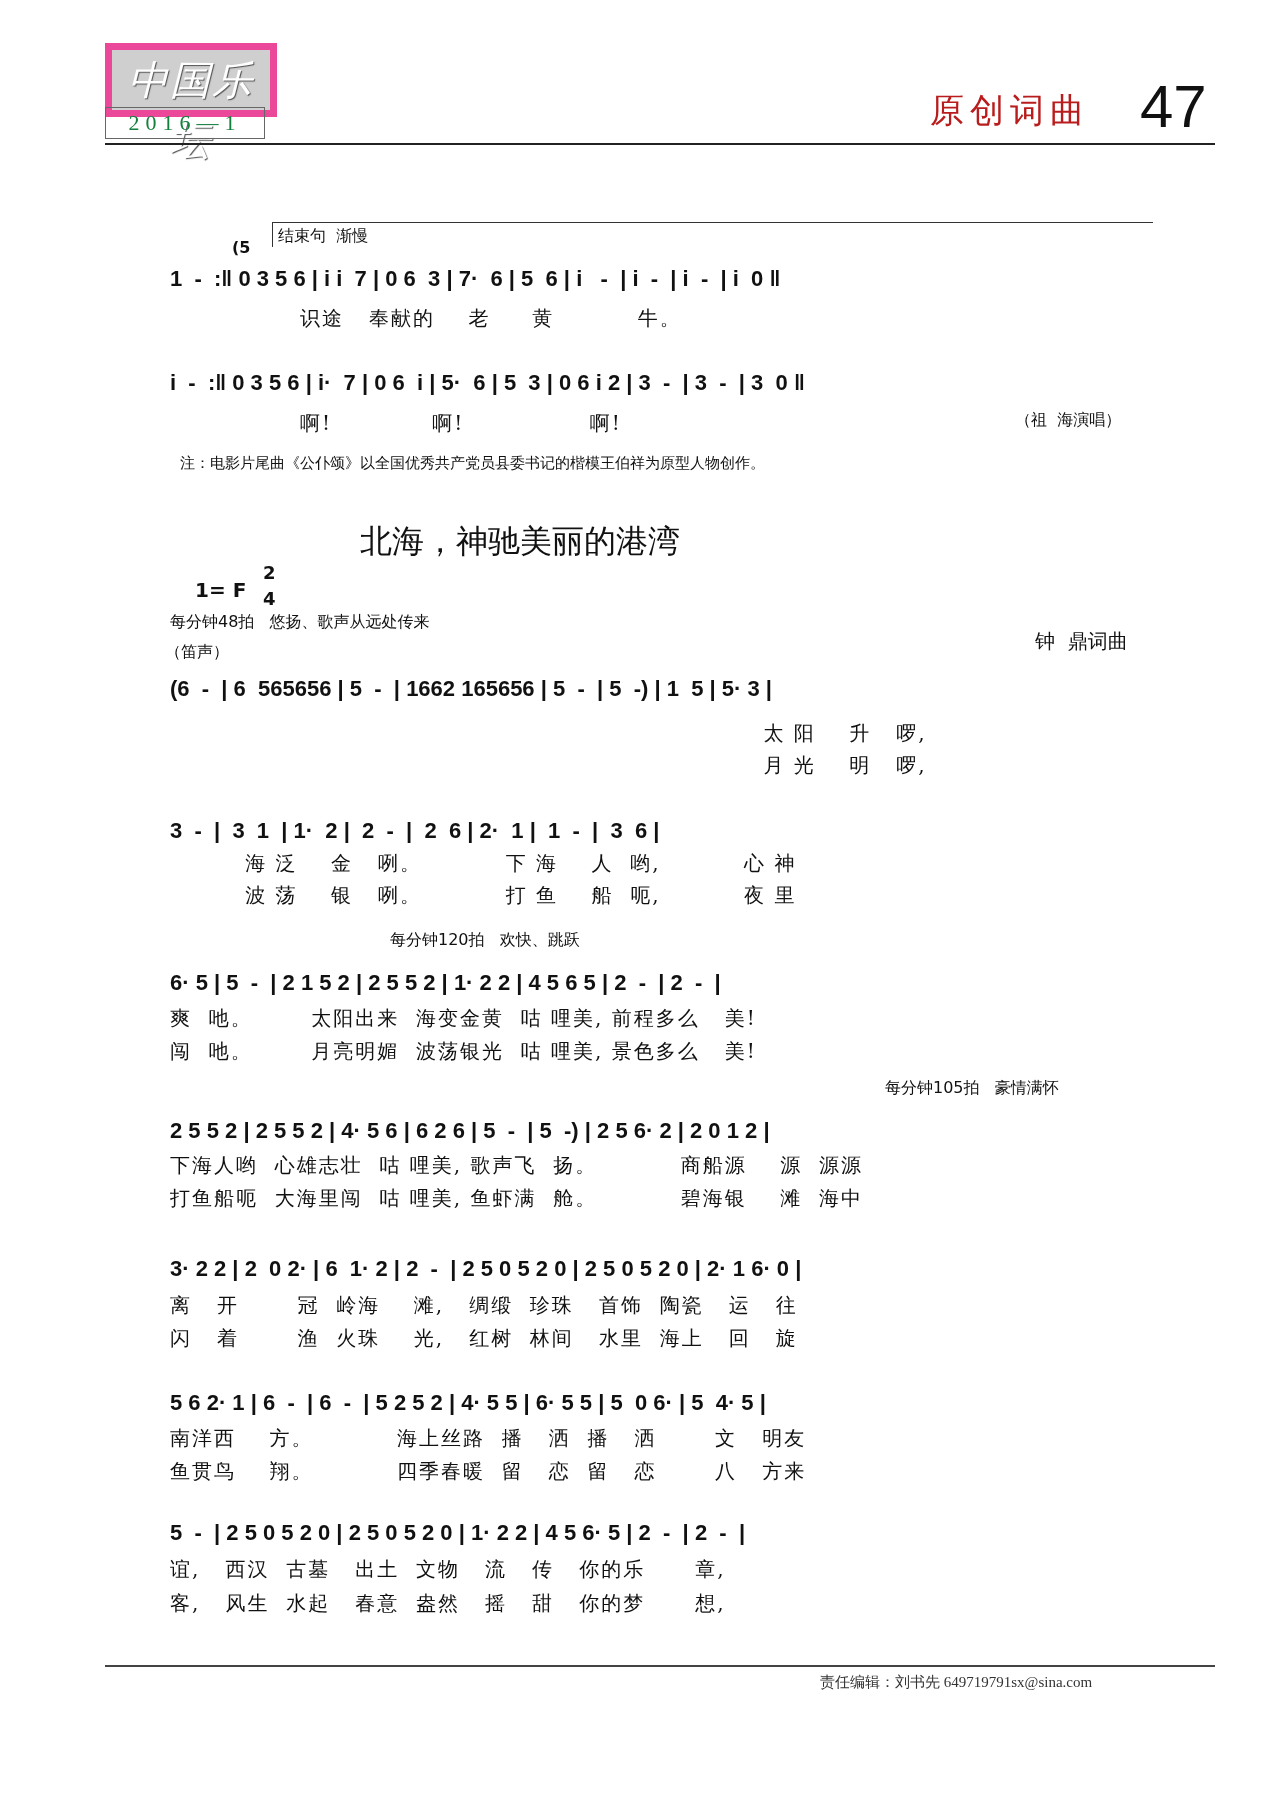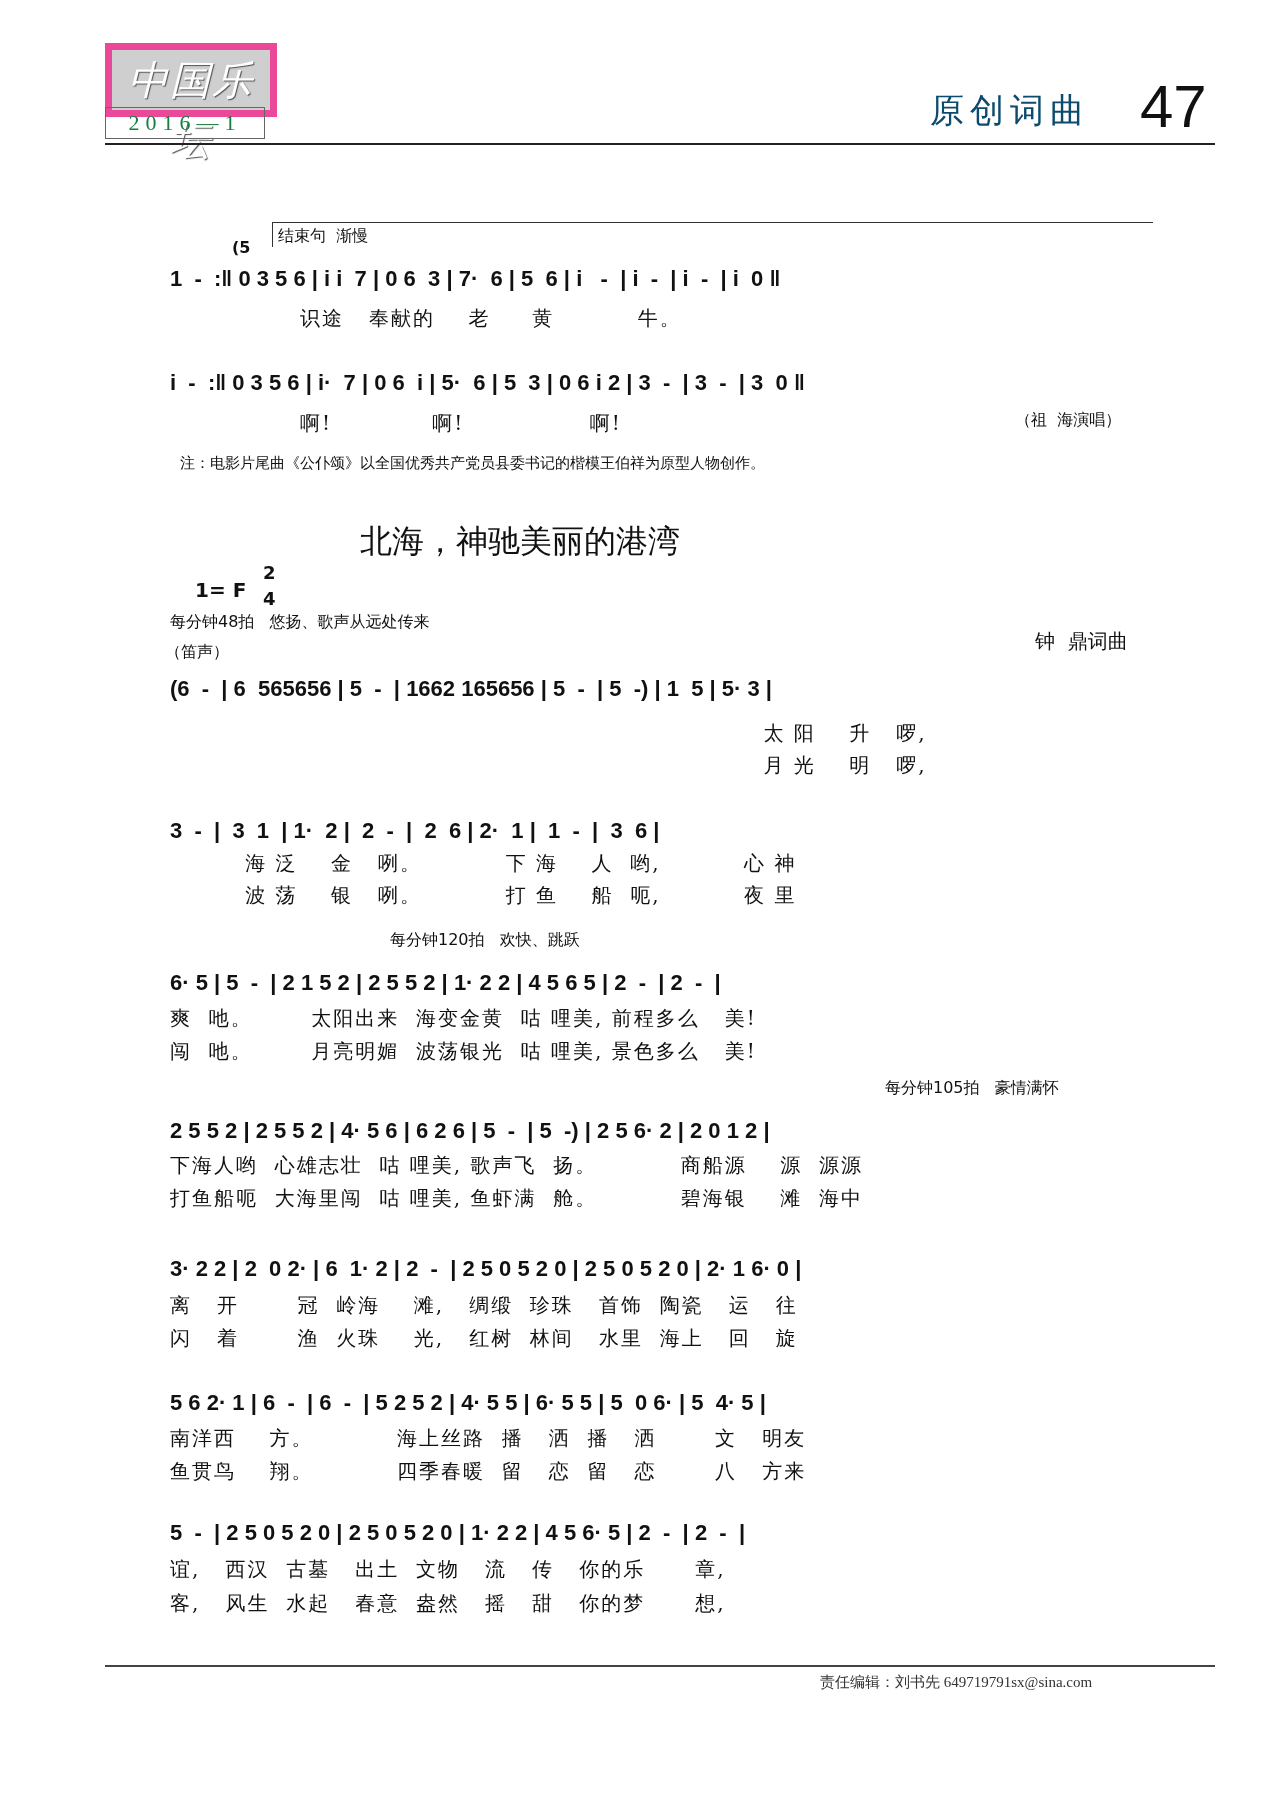--- a/index.html
+++ b/index.html
@@ -1,20 +1,20 @@
 <!DOCTYPE html>
 <html><head>
 <meta charset="utf-8">
 <style>
   html,body{margin:0;padding:0;background:#fff;}
   body{width:1280px;height:1799px;position:relative;font-family:"DejaVu Sans",sans-serif;color:#111;overflow:hidden;}
   .abs{position:absolute;}
   .logo{left:105px;top:43px;width:158px;height:60px;background:#cfcfcf;border:7px solid #ec4899;color:#fff;font-family:"DejaVu Serif",serif;font-size:40px;font-style:italic;text-shadow:1px 1px 1px #555;text-align:center;line-height:60px;letter-spacing:2px;}
   .issue{left:105px;top:107px;width:158px;height:30px;border:1px solid #666;font-family:"Liberation Serif",serif;font-size:22px;text-align:center;line-height:30px;letter-spacing:6px;color:#15803d;}
-  .section{left:930px;top:88px;font-family:"DejaVu Serif",serif;font-size:34px;color:#0c4a6e;letter-spacing:6px;}
+  .section{left:930px;top:88px;font-family:"DejaVu Serif",serif;font-size:34px;color:#b91c1c;letter-spacing:6px;}
   .pagenum{left:1140px;top:72px;font-family:"Liberation Sans",sans-serif;font-size:60px;color:#111;}
   .hr-top{left:105px;top:143px;width:1110px;height:2px;background:#222;}
   .hr-bot{left:105px;top:1665px;width:1110px;height:2px;background:#444;}
   .footer{left:820px;top:1673px;font-family:"Liberation Serif",serif;font-size:15px;color:#333;}
   .row{position:absolute;left:170px;width:1000px;font-family:"Liberation Sans",sans-serif;font-weight:bold;font-size:22px;white-space:pre;}
   .lyr{position:absolute;left:170px;width:1000px;font-family:"DejaVu Serif",serif;font-size:20px;white-space:pre;letter-spacing:2px;}
   .small{position:absolute;font-family:"DejaVu Sans",sans-serif;font-size:16px;white-space:pre;}
   .title{left:0;width:1040px;top:520px;text-align:center;font-family:"DejaVu Sans",sans-serif;font-size:32px;}
   .note{left:180px;top:454px;font-size:15px;}
   .bracket{border:1px solid #333;border-bottom:none;border-right:none;}

